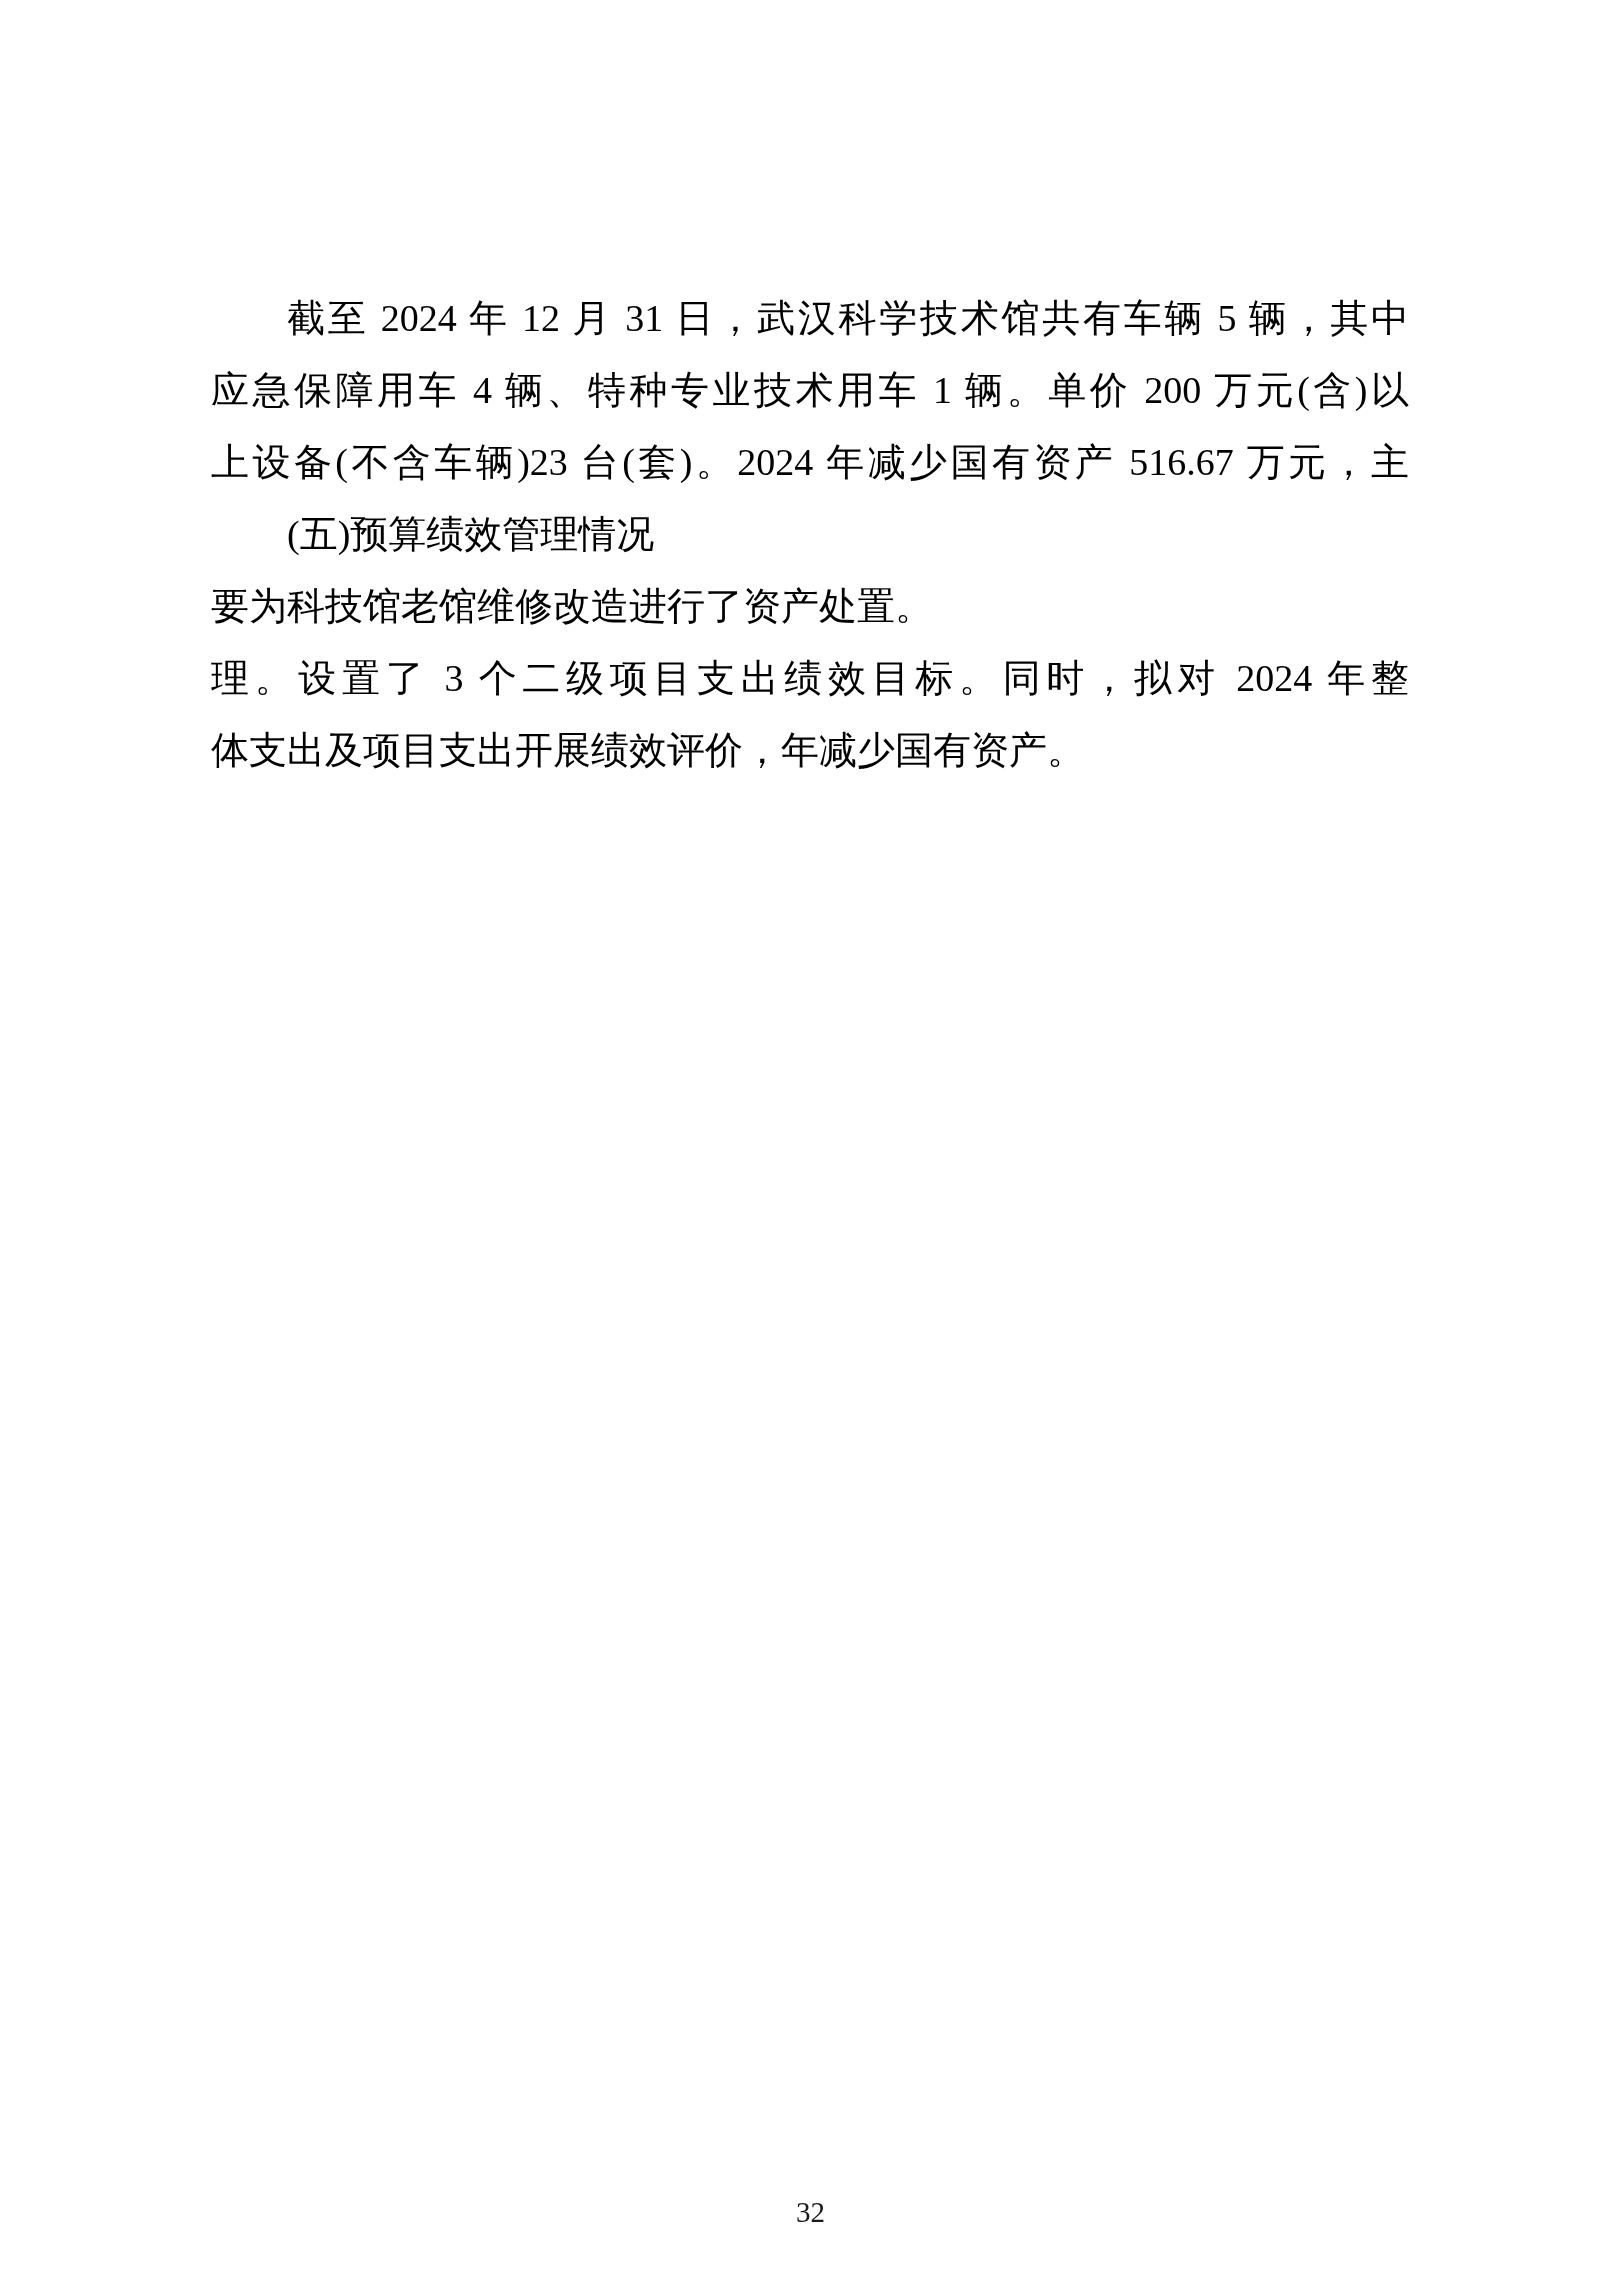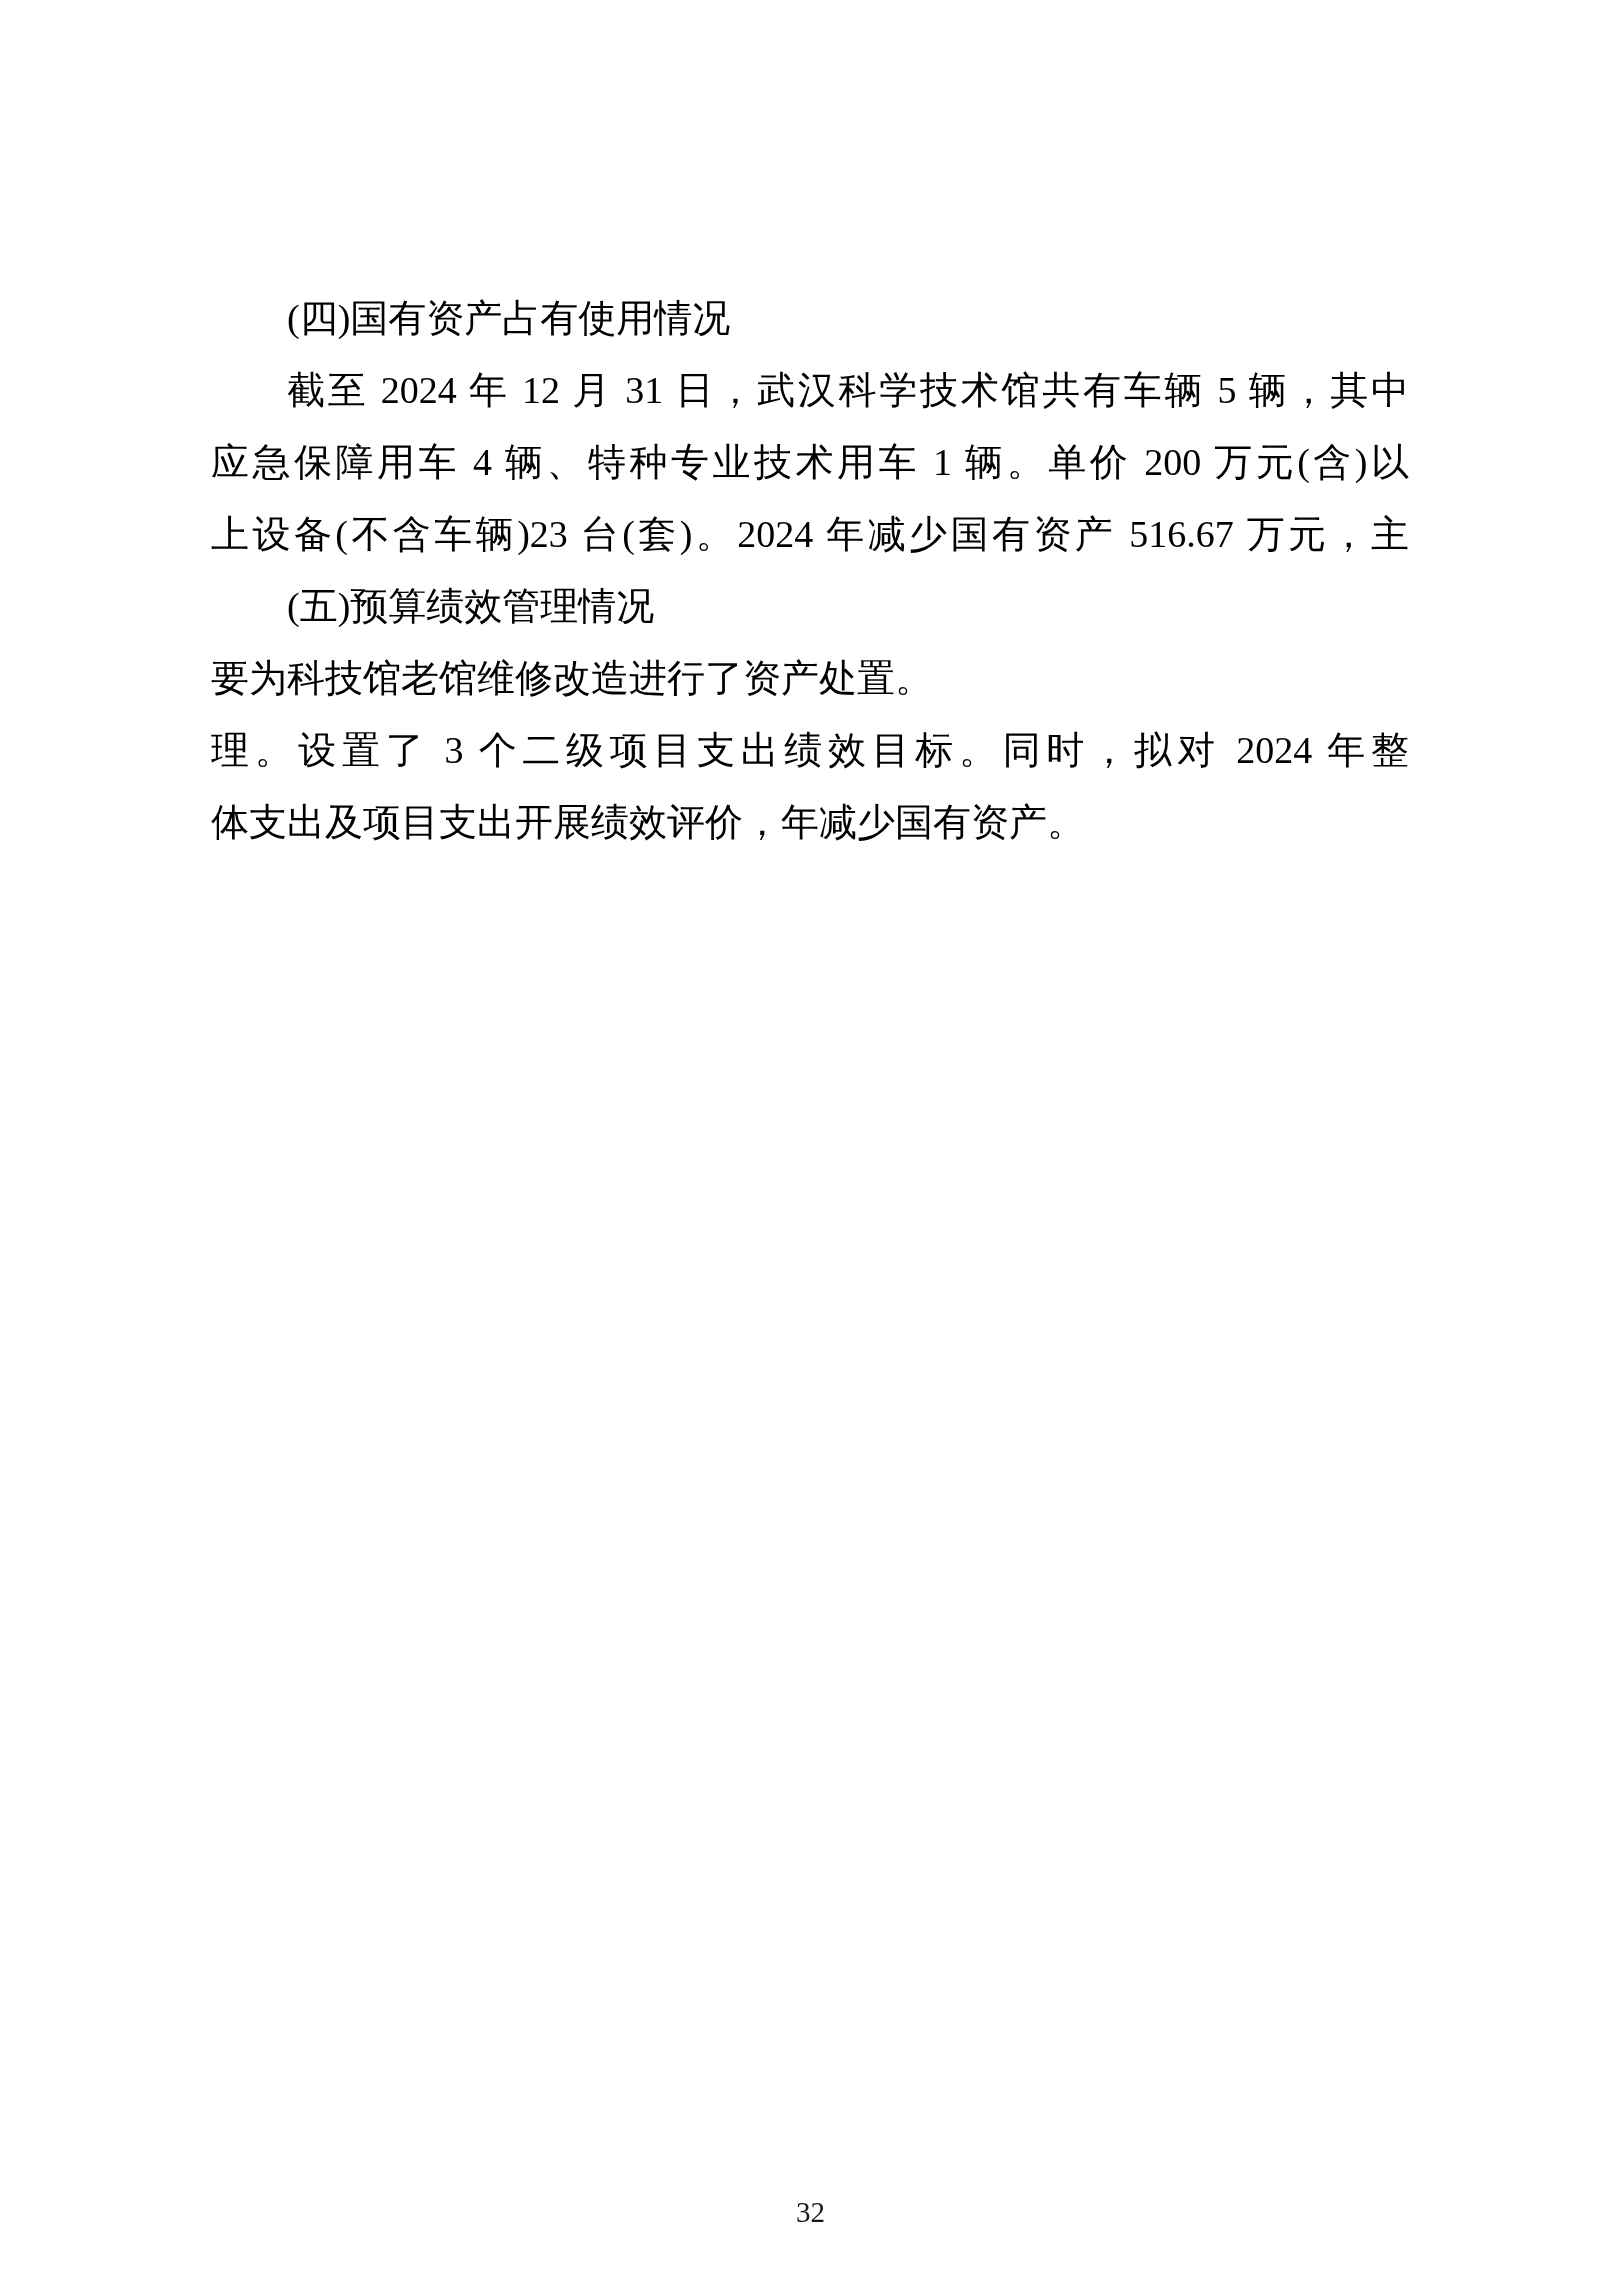--- a/index.html
+++ b/index.html
@@ -50,21 +50,20 @@
     font-family: Liberation Serif, serif;
   }
 </style>
 </head>
 <body>
 
 <div class="page">
 
   <div class="doc-body">
 
-    <div class="line indent">(四)国有资产占有使用情况</div>
 
     <div class="line indent jlast">截至 2024 年 12 月 31 日，武汉科学技术馆共有车辆 5 辆，其中</div>
 
     <div class="line jlast">应急保障用车 4 辆、特种专业技术用车 1 辆。单价 200 万元(含)以</div>
 
     <div class="line jlast">上设备(不含车辆)23 台(套)。2024 年减少国有资产 516.67 万元，主</div>
 
     <div class="line indent">(五)预算绩效管理情况</div>
 
     <div class="line">要为科技馆老馆维修改造进行了资产处置。</div>

